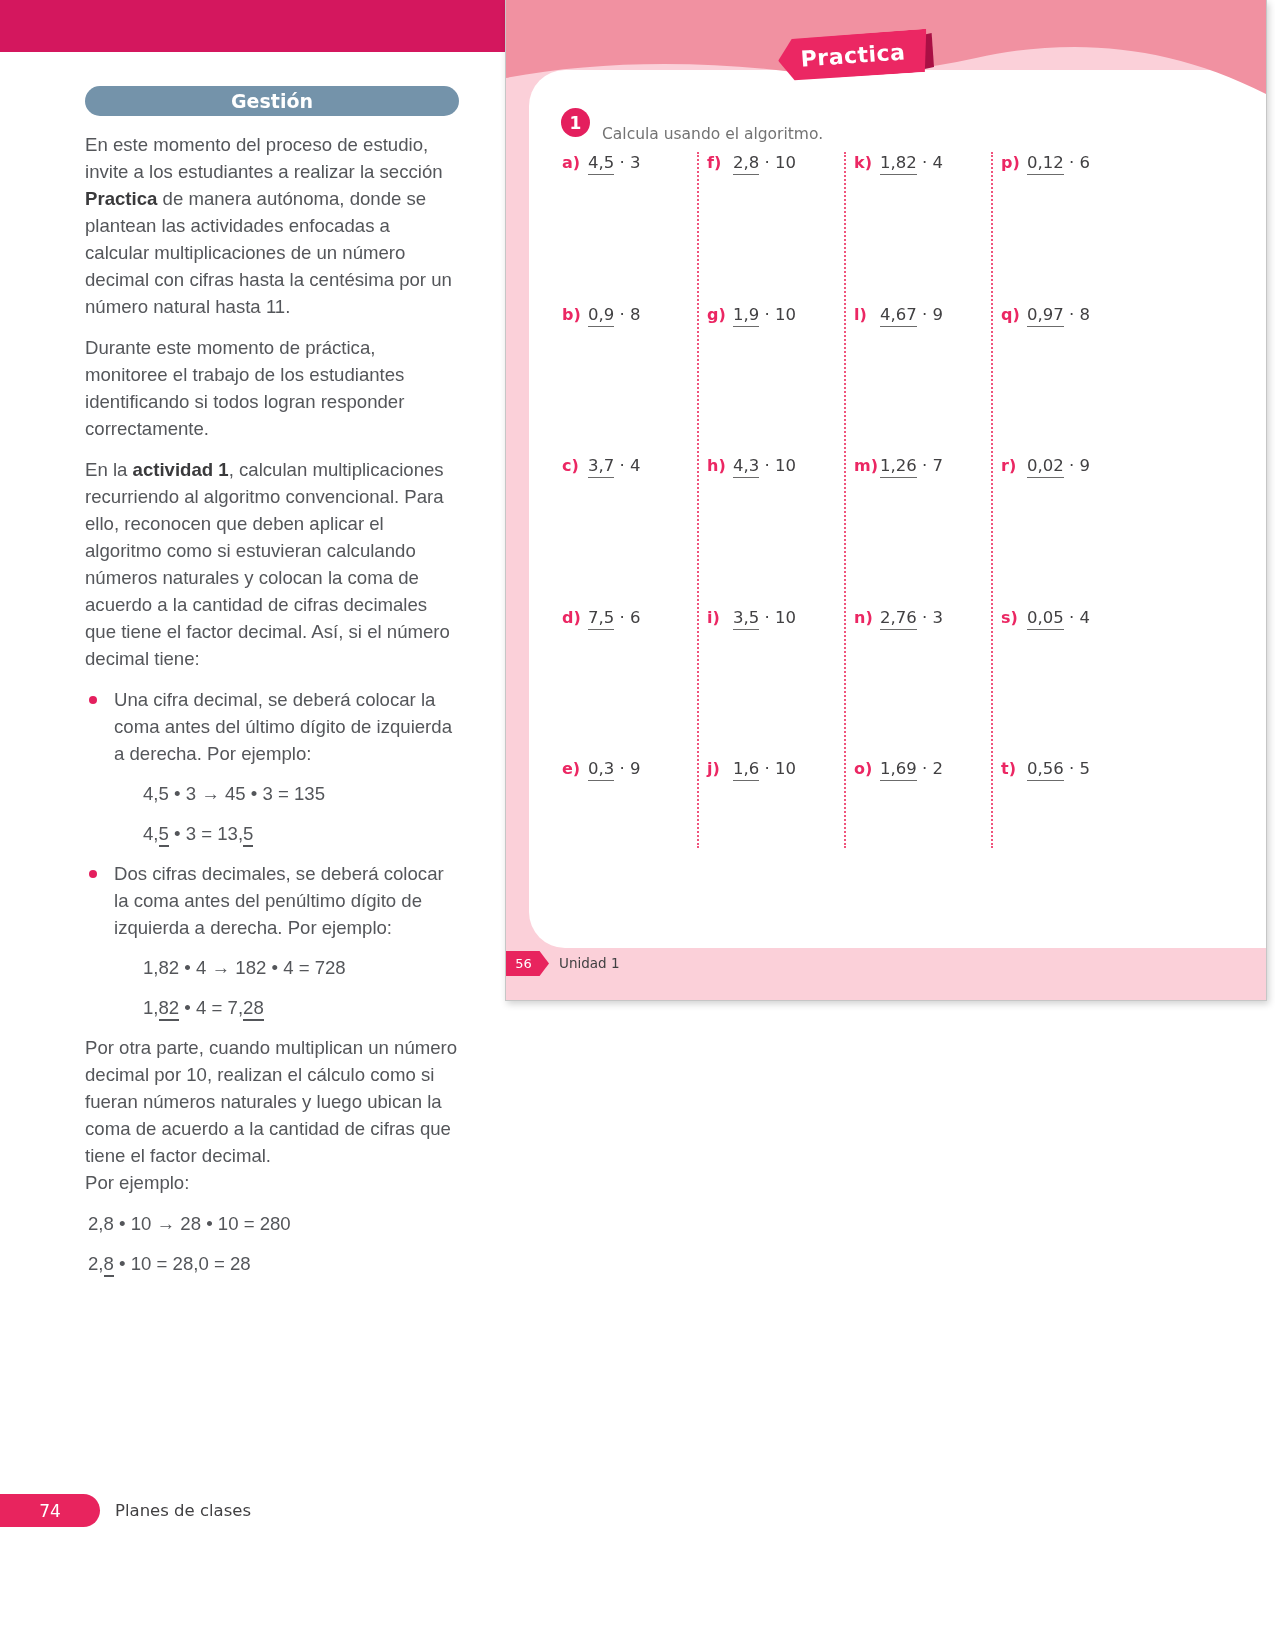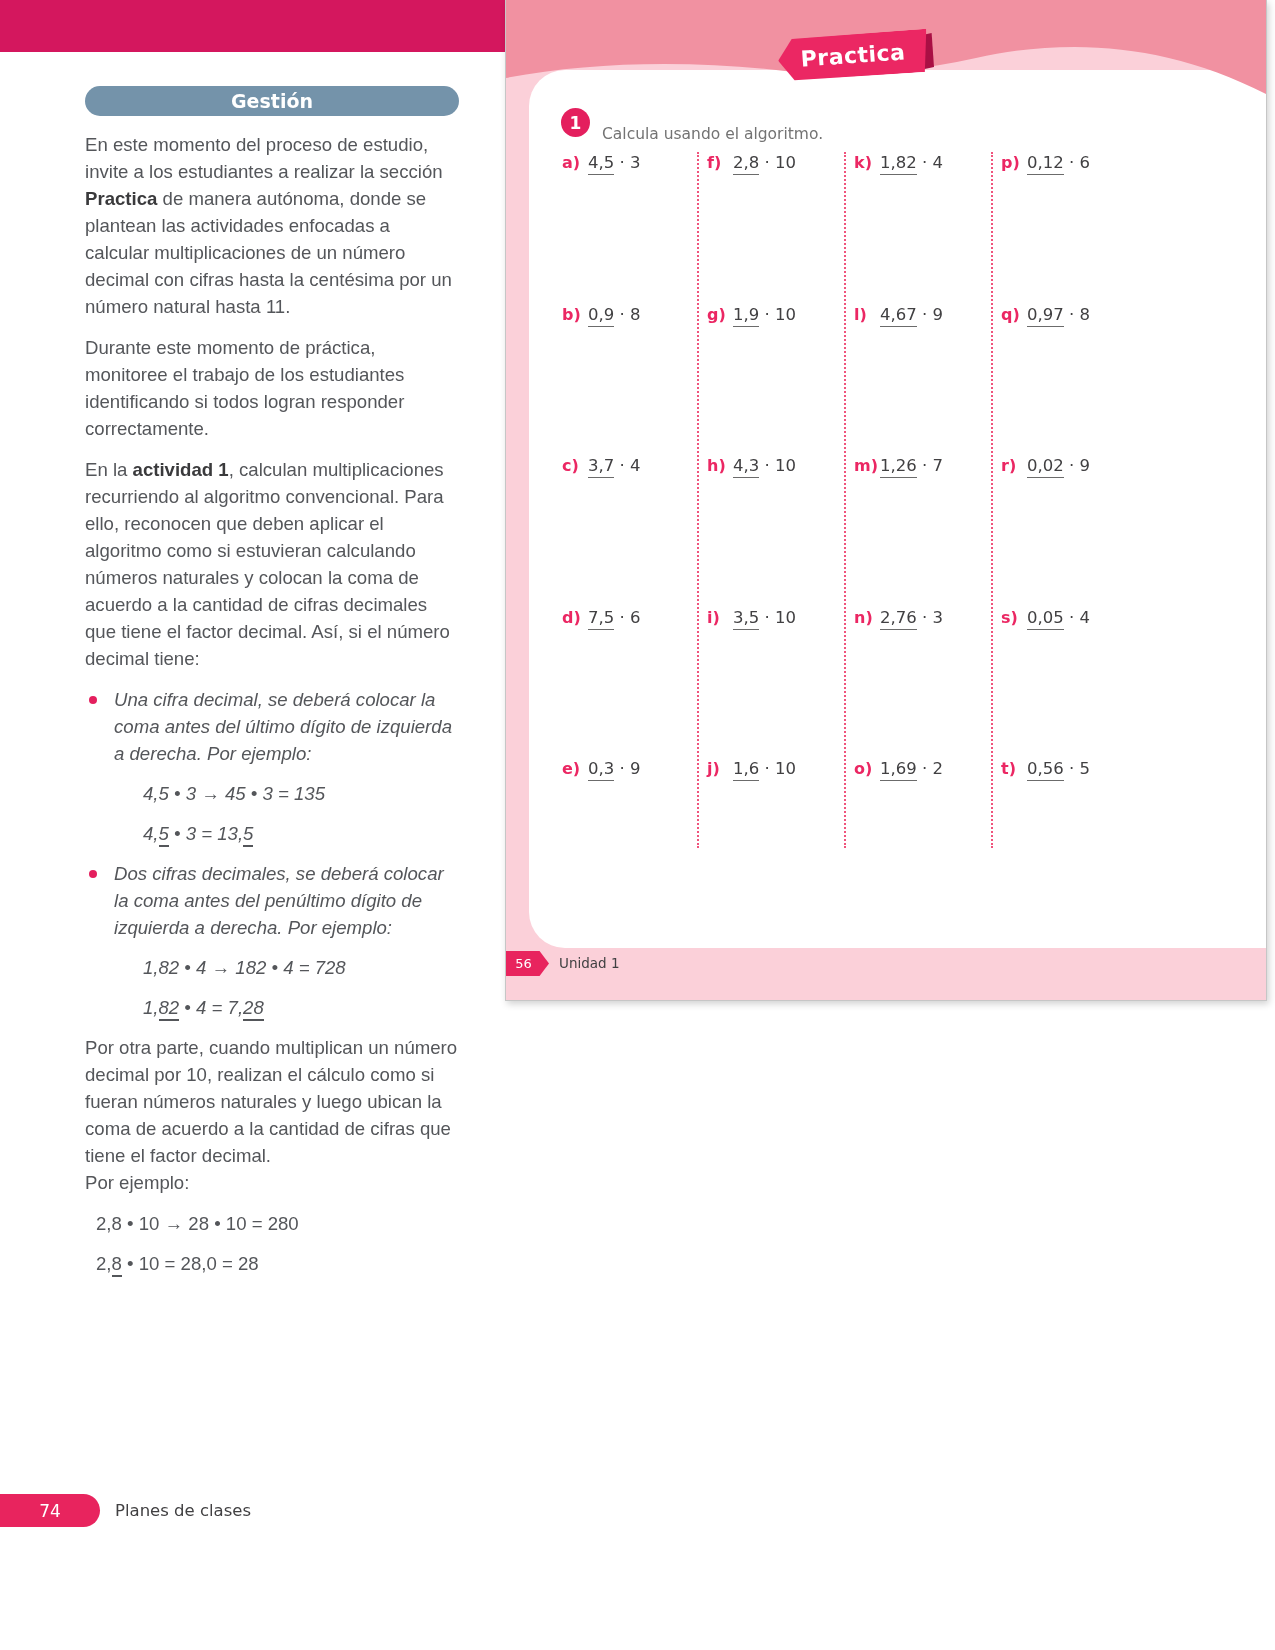--- a/index.html
+++ b/index.html
@@ -9,24 +9,24 @@
   .topbar{position:absolute;left:0;top:0;width:505px;height:52px;background:#d4175e;}
 
   
   .leftcol{position:absolute;left:85px;top:86px;width:374px;color:#54565a;font-size:18.6px;line-height:27px;}
   .gestion{height:30px;border-radius:15px;background:#7493aa;color:#ffffff;
            font-family:"DejaVu Sans",sans-serif;font-weight:bold;font-size:19px;
            display:flex;align-items:center;justify-content:center;margin-bottom:15px;}
   .leftcol p{margin:0 0 14px 0;}
   .b{font-weight:bold;color:#3a3a3c;}
   ul.bullets{list-style:none;margin:0;padding:0;}
-  ul.bullets li{position:relative;padding-left:29px;margin:0 0 6px 0;font-style:italic;}
+  ul.bullets li{position:relative;padding-left:29px;margin:0 0 6px 0;}
   ul.bullets li::before{content:"";position:absolute;left:4px;top:10px;width:8px;height:8px;border-radius:50%;background:#e41f5e;}
   .formula{margin:13px 0 13px 29px;white-space:nowrap;}
-  .formula.noindent{margin-left:11px;}
+  .formula.noindent{margin-left:3px;}
   .fu{border-bottom:2px solid #54565a;padding-bottom:1px;}
 
   
   .scan{position:absolute;left:505px;top:0;width:762px;height:1001px;background:#ffffff;
         border:1px solid #c6c6c6;border-top:none;box-sizing:border-box;
         box-shadow:2px 3px 7px rgba(0,0,0,0.18);overflow:hidden;}
   .pinkpanel{position:absolute;left:0;top:46px;width:762px;height:955px;background:#fbd0d9;}
   .whitecontent{position:absolute;left:23px;top:70px;right:0;height:878px;background:#ffffff;border-radius:36px 0 0 36px;}
   .wave{position:absolute;left:0;top:0;width:762px;height:110px;}
 

